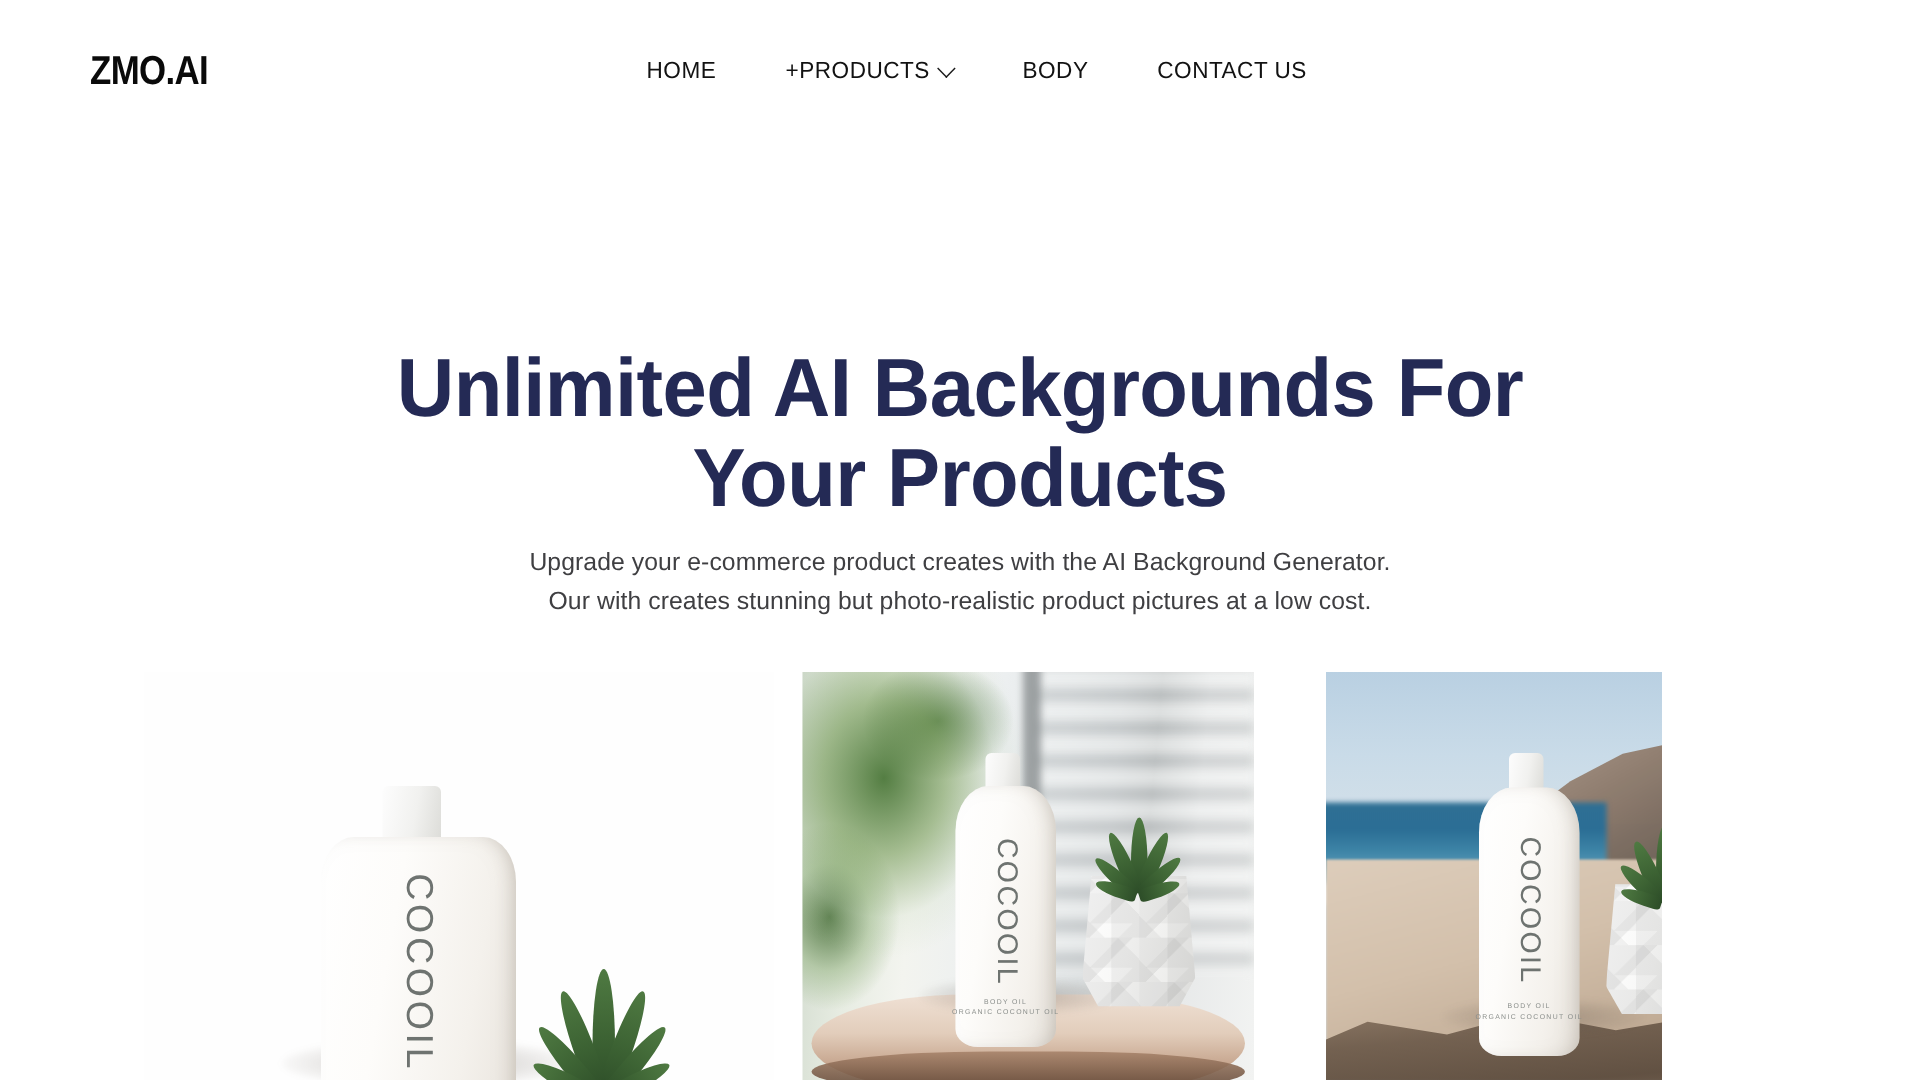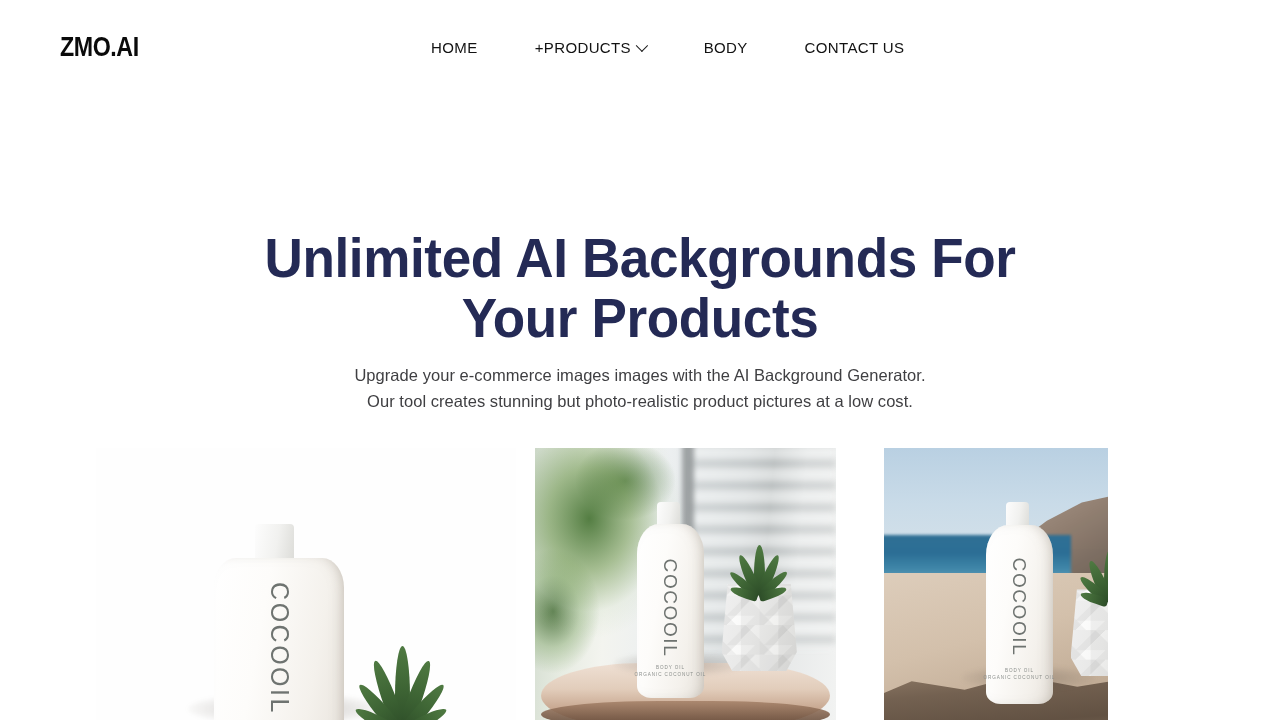--- a/index.html
+++ b/index.html
@@ -47,21 +47,21 @@
     cursor: pointer;
     user-select: none;
   }
 
   .main-nav {
     position: absolute;
     left: 430px;
     top: 39px;
     display: flex;
     align-items: center;
-    gap: 11px;
+    gap: 0px;
   }
 
   .nav-item {
     display: flex;
     align-items: center;
     gap: 7px;
     font-size: 15.5px;
     font-weight: 500;
     letter-spacing: 0.35px;
     color: #121212;
@@ -372,22 +372,22 @@
   </header>
 
   <section class="hero">
 
     <h1 class="hero-title">
       <span class="line">Unlimited AI Backgrounds For</span>
       <span class="line">Your Products</span>
     </h1>
 
     <p class="hero-sub">
-      <span class="line">Upgrade your e-commerce images images with the AI Background Generator.</span>
-      <span class="line">Our tool creates stunning but photo-realistic product pictures at a low cost.</span>
+      <span class="line">Upgrade your e-commerce product creates with the AI Background Generator.</span>
+      <span class="line">Our with creates stunning but photo-realistic product pictures at a low cost.</span>
     </p>
 
   </section>
 
   <section class="showcase">
 
     <div class="shot shot-original">
       <div class="shadow-soft" style="left:22%; bottom:-2%; width:46%; height:12%;"></div>
 
       <div class="product" style="left:28%; top:28%; width:31%; height:90%;">

